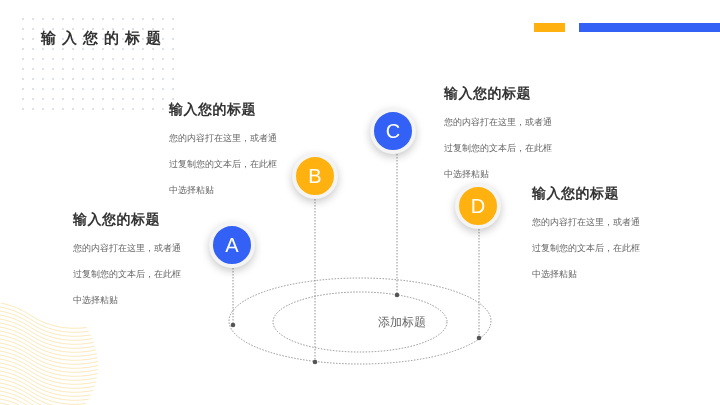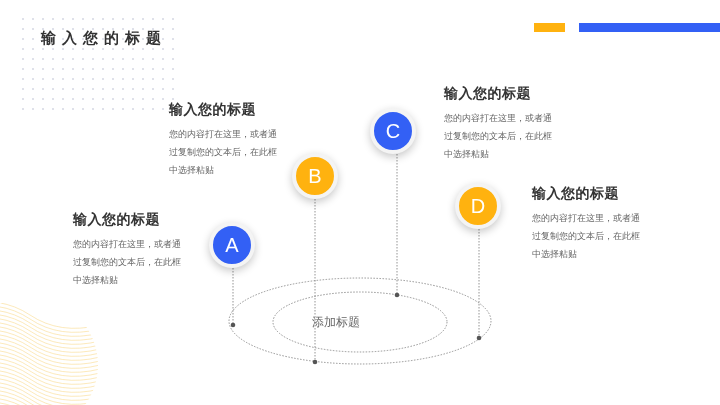--- a/index.html
+++ b/index.html
@@ -8,27 +8,27 @@
   .dotgrid { position:absolute; left:18px; top:14px; width:160px; height:100px;
     background-image: radial-gradient(circle, #dfe1ea 0.9px, transparent 1.2px);
     background-size:10px 10px; }
   .slide-title { position:absolute; left:41px; top:29px; font-size:15px; font-weight:bold;
     color:#333; letter-spacing:6px; }
   .bar-yellow { position:absolute; left:534px; top:23px; width:31px; height:9px; background:#ffb20f; }
   .bar-blue { position:absolute; left:579px; top:23px; width:141px; height:9px; background:#3360f5; }
   .wave { position:absolute; left:-40px; top:295px; width:140px; height:140px; }
   .block { position:absolute; width:160px; }
   .block .h { font-size:14px; color:#333; font-weight:bold; margin-bottom:6px; letter-spacing:0.5px; }
-  .block .p { font-size:9px; color:#666; line-height:18px; width:112px; }
+  .block .p { font-size:9px; color:#666; line-height:26px; width:112px; }
   .circle { position:absolute; width:38px; height:38px; border-radius:50%;
     border:4px solid #f4f4f4; box-shadow:0 3px 8px rgba(0,0,0,0.22);
     color:#fff; font-size:20px; display:flex; align-items:center; justify-content:center;
     font-family:"Liberation Sans",sans-serif; }
   .diagram { position:absolute; left:0; top:0; width:720px; height:405px; }
-  .center-label { position:absolute; left:312px; top:314px; width:100px; text-align:left;
+  .center-label { position:absolute; left:326px; top:314px; width:100px; text-align:right;
     font-size:12px; color:#666; }
 </style>
 </head>
 <body>
 
 <div class="dotgrid"></div>
 <div class="slide-title">输入您的标题</div>
 <div class="bar-yellow"></div>
 <div class="bar-blue"></div>
 

